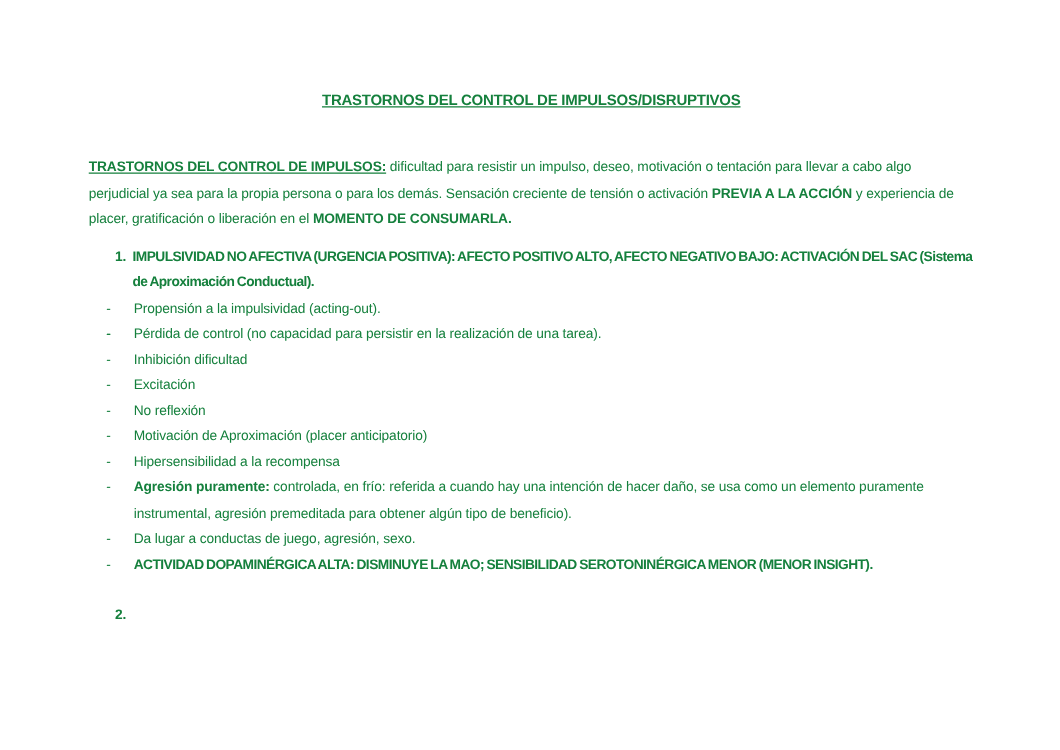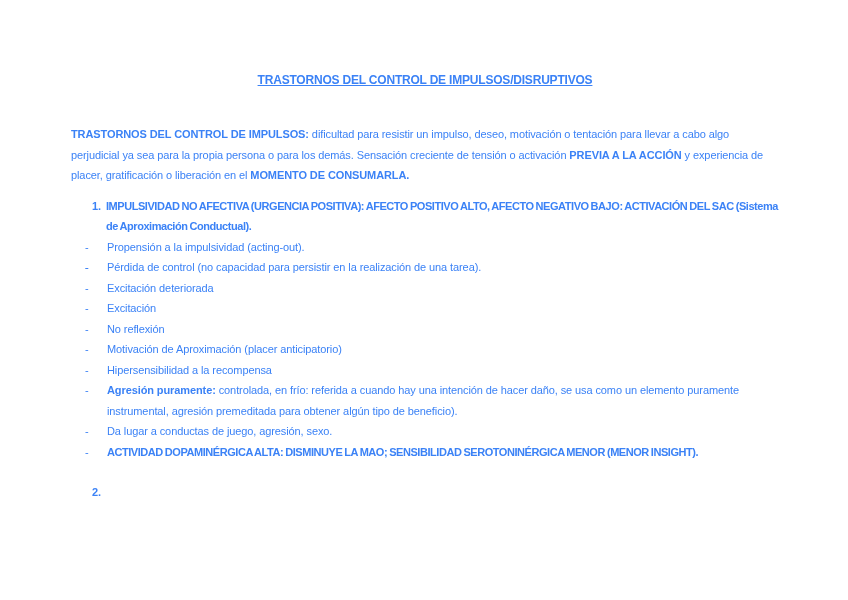--- a/index.html
+++ b/index.html
@@ -7,42 +7,42 @@
     padding: 0;
     background: #ffffff;
   }
   .page {
     position: relative;
     width: 848px;
     height: 600px;
     background: #ffffff;
     overflow: hidden;
     font-family: "Liberation Sans", sans-serif;
-    color: #3b82f6;
+    color: #15803d;
   }
   .doc {
     position: absolute;
     left: 71px;
     top: 73px;
     width: 708px;
     font-size: 11px;
     line-height: 20.5px;
     letter-spacing: -0.1px;
   }
   .title {
     margin: 0 0 37px 0;
     font-size: 12px;
     line-height: 14px;
     font-weight: bold;
     text-align: center;
     text-decoration: underline;
     letter-spacing: -0.2px;
   }
   .b { font-weight: bold; }
-  .u { }
+  .u { text-decoration: underline; }
   .intro { margin: 0; }
   .section { margin: 0; }
   .section-1 { margin-top: 10px; }
   .section-2 { margin-top: 20px; }
   .num-item {
     position: relative;
     padding-left: 35px;
   }
   .num-item .num {
     position: absolute;
@@ -86,21 +86,21 @@
       <div class="bullet">
         <span class="dash">-</span><span>Propensión a la impulsividad (acting-out).</span>
       </div>
       <div class="bullet">
         <span class="dash">-</span>
       </div>
       <div class="bullet">
         <span class="dash">-</span><span>Pérdida de control (no capacidad para persistir en la realización de una tarea).</span>
       </div>
       <div class="bullet">
-        <span class="dash">-</span><span>Excitación deteriorada</span>
+        <span class="dash">-</span><span>Inhibición dificultad</span>
       </div>
       <div class="bullet">
         <span class="dash">-</span><span>Excitación</span>
       </div>
       <div class="bullet">
         <span class="dash">-</span><span>No reflexión</span>
       </div>
       <div class="bullet">
         <span class="dash">-</span><span>Motivación de Aproximación (placer anticipatorio)</span>
       </div>

